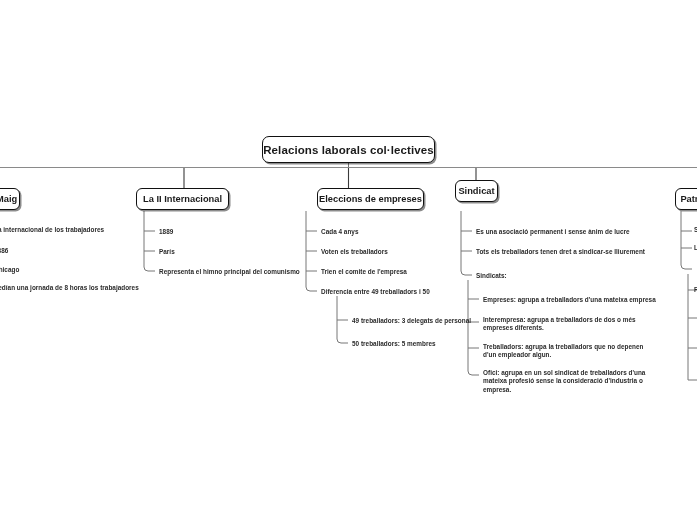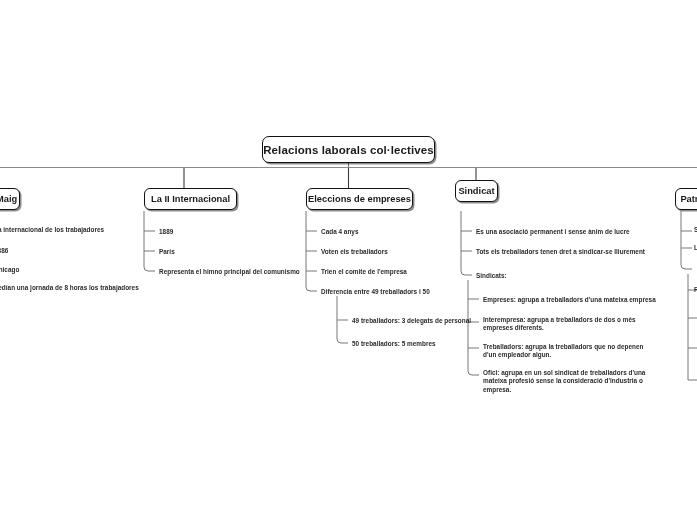--- a/index.html
+++ b/index.html
@@ -50,22 +50,22 @@
   }
 
   .node-branch {
     height: 22px;
     font-size: 9.3px;
     border-radius: 6px;
     border-width: 1.4px;
   }
 
   .b-maig      { left: -28px;  top: 188px; width:  48px; }
-  .b-intern    { left: 144px;  top: 188px; width:  93px; }
-  .b-elecc     { left: 306px;  top: 188px; width: 107px; }
+  .b-intern    { left: 136px;  top: 188px; width:  93px; }
+  .b-elecc     { left: 317px;  top: 188px; width: 107px; }
   .b-sindicat  { left: 455px;  top: 180px; width:  43px; }
   .b-patronal  { left: 675px;  top: 188px; width:  48px; }
 
   
   .leaf {
     position: absolute;
     font-size: 6.4px;
     line-height: 8.4px;
     font-weight: bold;
     color: #2a2a2a;

